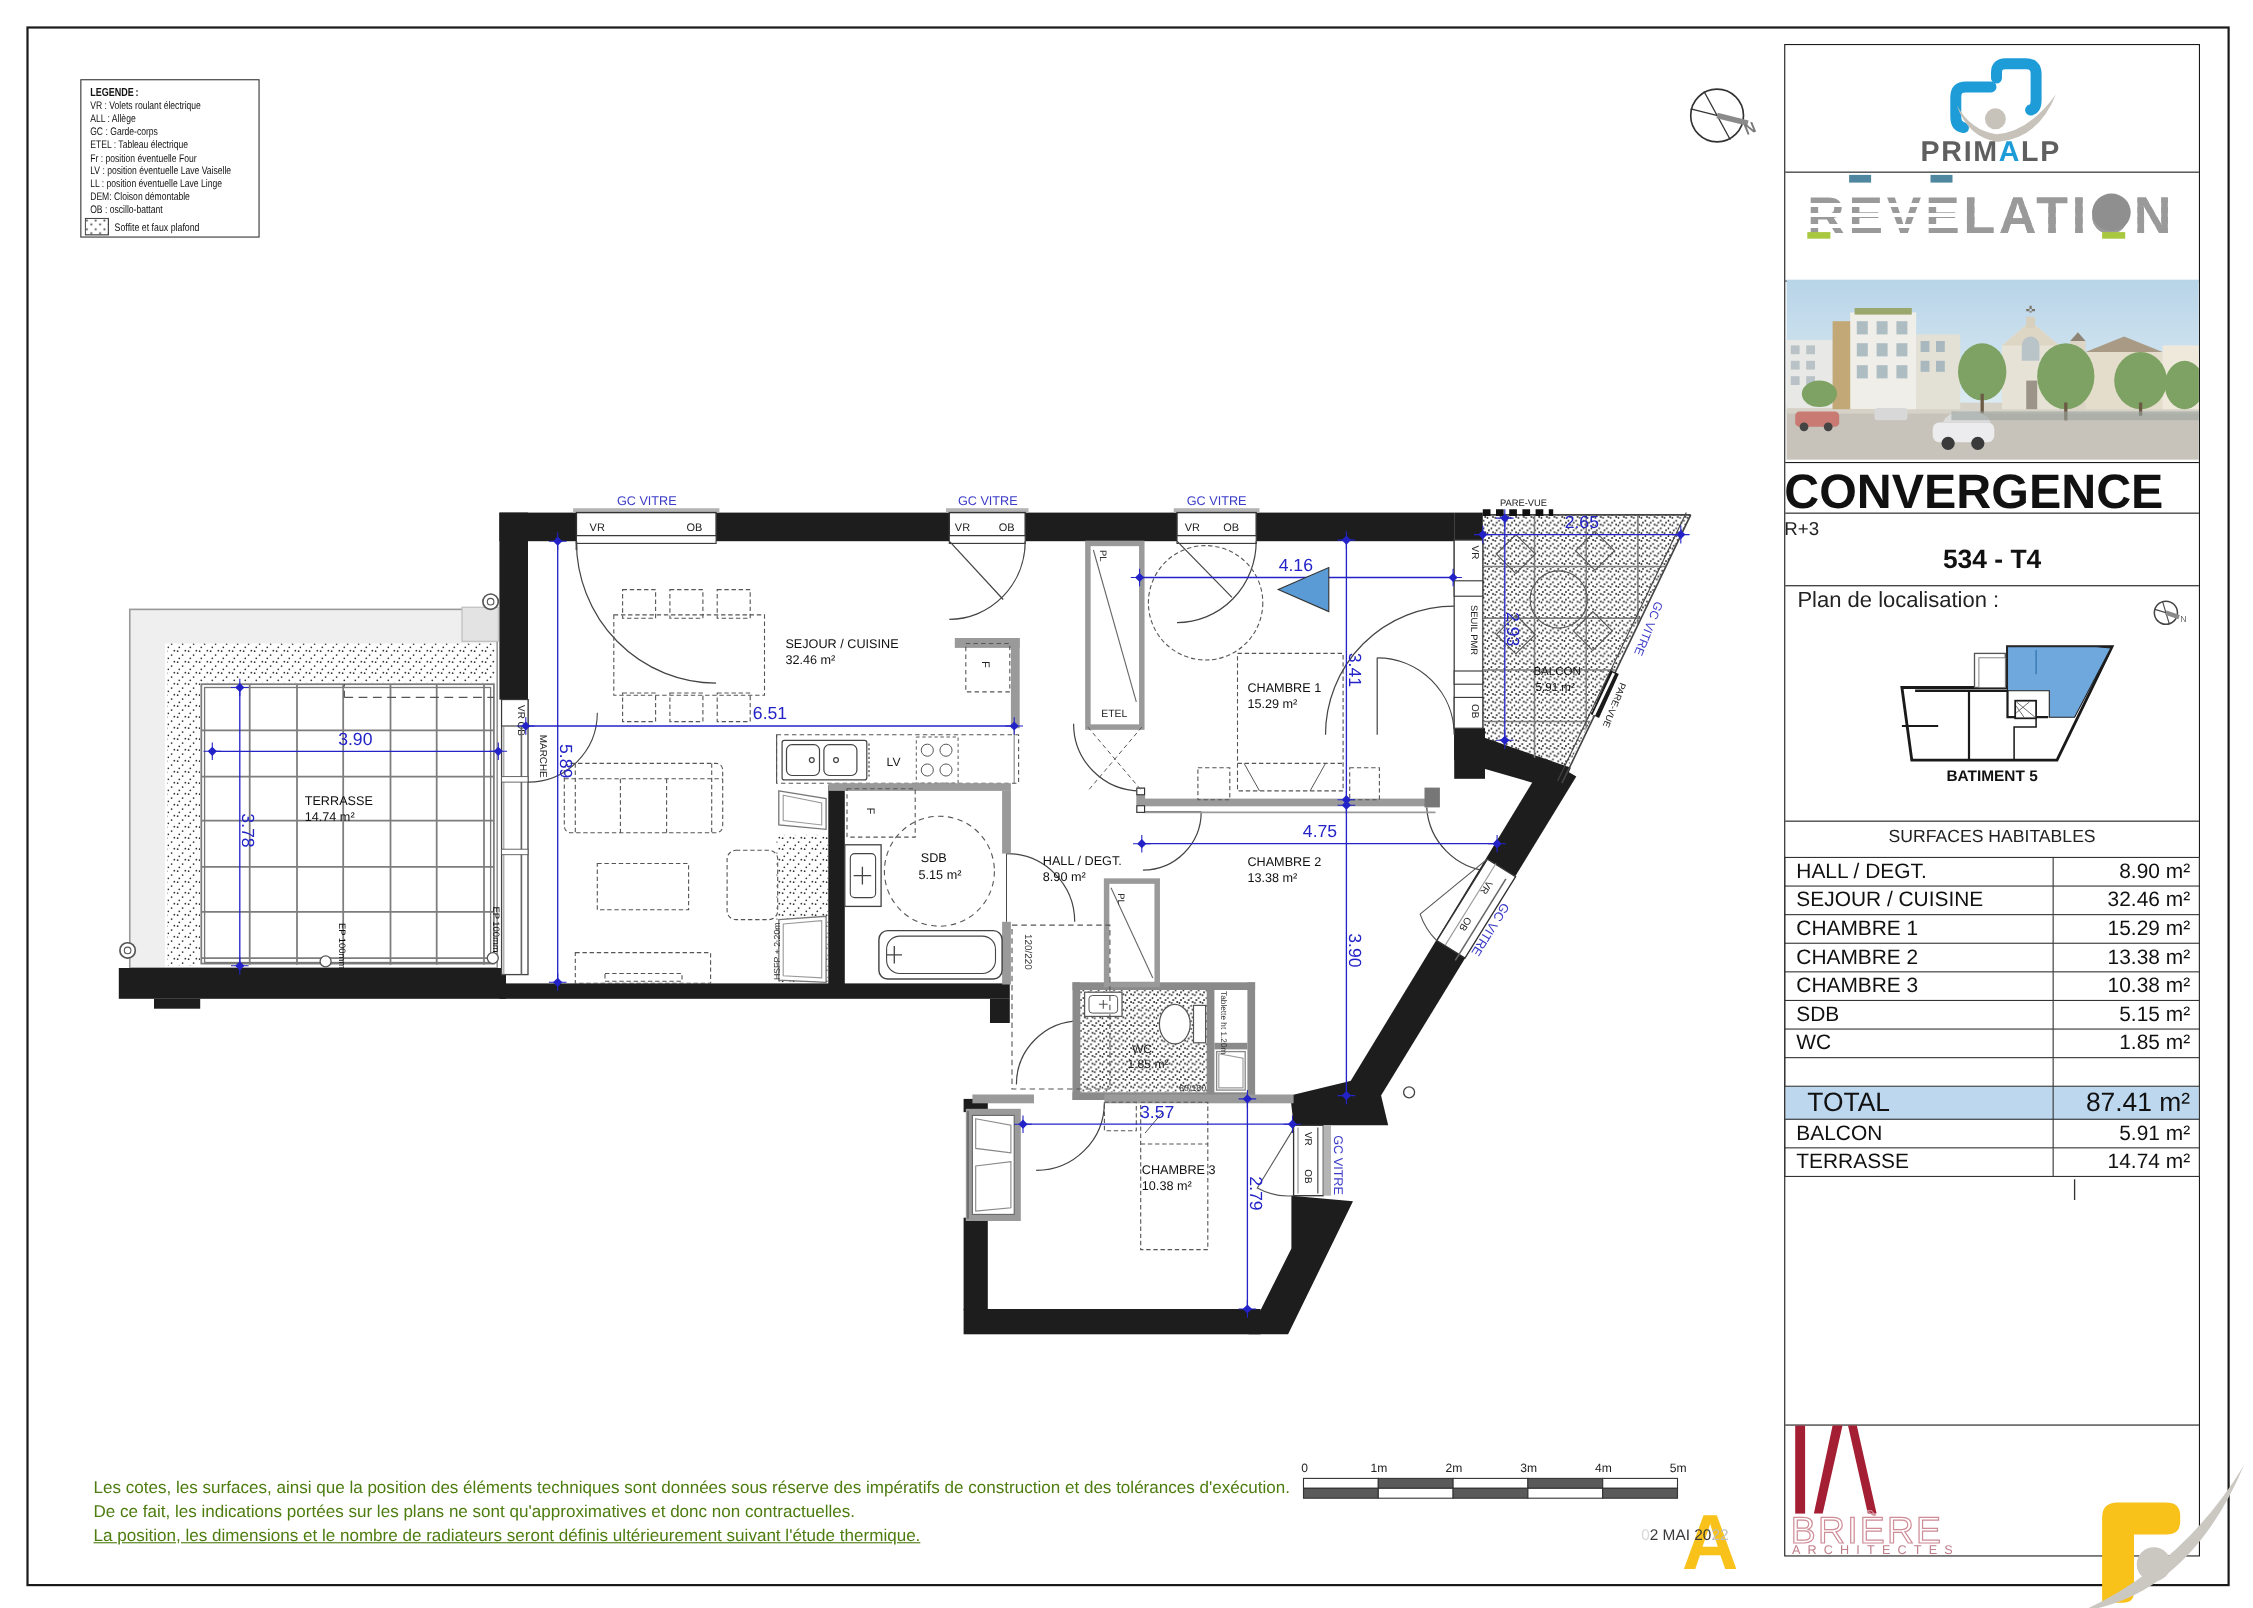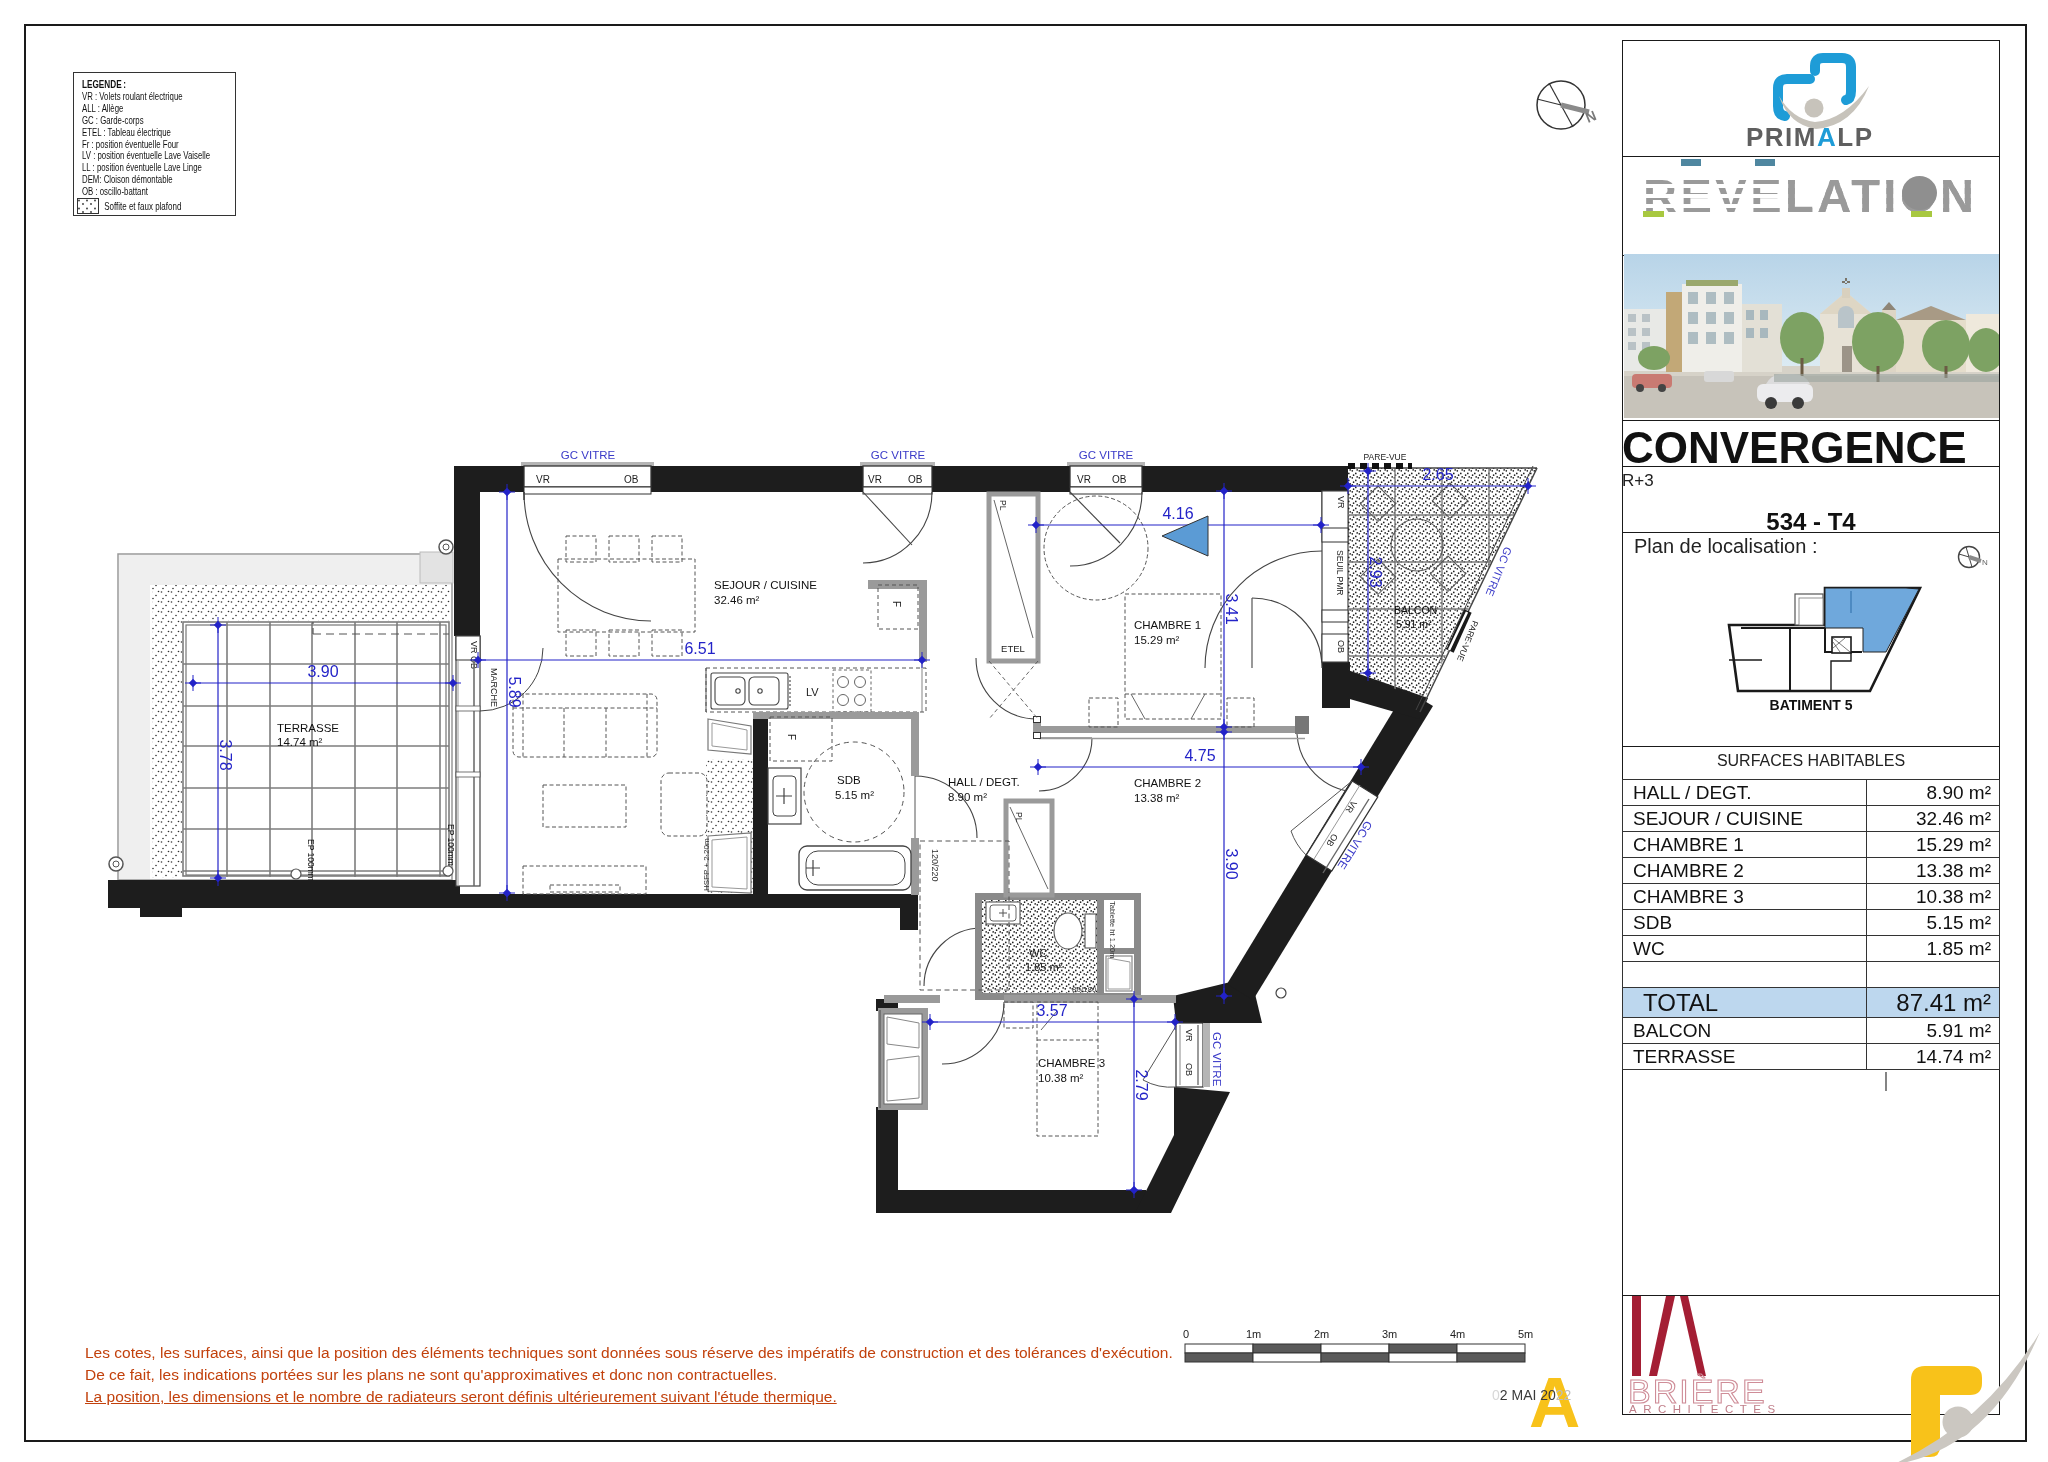--- a/index.html
+++ b/index.html
@@ -16,21 +16,21 @@
   #r3{width:378px;top:471px;text-align:left;font-size:17px;color:#222;}
   #t4{width:378px;top:495px;text-align:center;font-size:24px;font-weight:bold;color:#111;}
   #pdl{left:12px;top:535px;font-size:20px;color:#222;}
   #bat5{width:378px;top:697px;text-align:center;font-weight:bold;font-size:14px;color:#111;}
   #surf{width:378px;top:752px;text-align:center;font-size:16px;color:#222;}
   table#tbl{position:absolute;left:0px;top:779px;width:378px;border-collapse:collapse;font-size:19px;color:#111;}
   #tbl td{border:1px solid #333;height:25px;padding:0 8px 0 10px;}
   #tbl td.v{text-align:right;width:104px;}
   #tbl tr.tot td{background:#BDD7EE;font-size:24px;height:29px;padding-left:20px;}
   #tbl tr.emp td{border-bottom:1.5px solid #333;}
-  .noteline{left:85px;font-size:15.5px;color:#c2410c;}
+  .noteline{left:85px;font-size:15.5px;color:#4d7c0f;}
 </style>
 </head>
 <body>
 <div class="abs" id="border"></div>
 
 <div class="abs" id="legend">
   <span class="sq"><b>LEGENDE :</b></span>
   <span class="sq">VR : Volets roulant électrique</span>
   <span class="sq">ALL : Allège</span>
   <span class="sq">GC :  Garde-corps</span>
@@ -56,21 +56,21 @@
   <div class="sbline" style="top:114.5px;"></div>
   <div class="sbline" style="top:214px;"></div>
   <div class="sbline" style="top:379px;"></div>
   <div class="sbline" style="top:425px;"></div>
   <div class="sbline" style="top:491px;"></div>
   <div class="sbline" style="top:705px;"></div>
   <div class="sbline" style="top:1254px;"></div>
 </div>
 <div class="abs" id="convtxt" style="left:1622px;">CONVERGENCE</div>
 <div class="abs" id="r3" style="left:1622px;">R+3</div>
-<div class="abs" id="t4" style="left:1622px;margin-top:13px;">534 - T4</div>
+<div class="abs" id="t4" style="left:1622px;">534 - T4</div>
 <div class="abs" id="pdl" style="left:1634px;">Plan de localisation :</div>
 <div class="abs" id="bat5" style="left:1622px;">BATIMENT 5</div>
 <div class="abs" id="surf" style="left:1622px;">SURFACES HABITABLES</div>
 
 <table id="tbl" class="abs" style="left:1622px;">
   <tbody>
       <tr>
         <td>HALL / DEGT.</td>
         <td class="v">8.90 m²</td>
       </tr>

